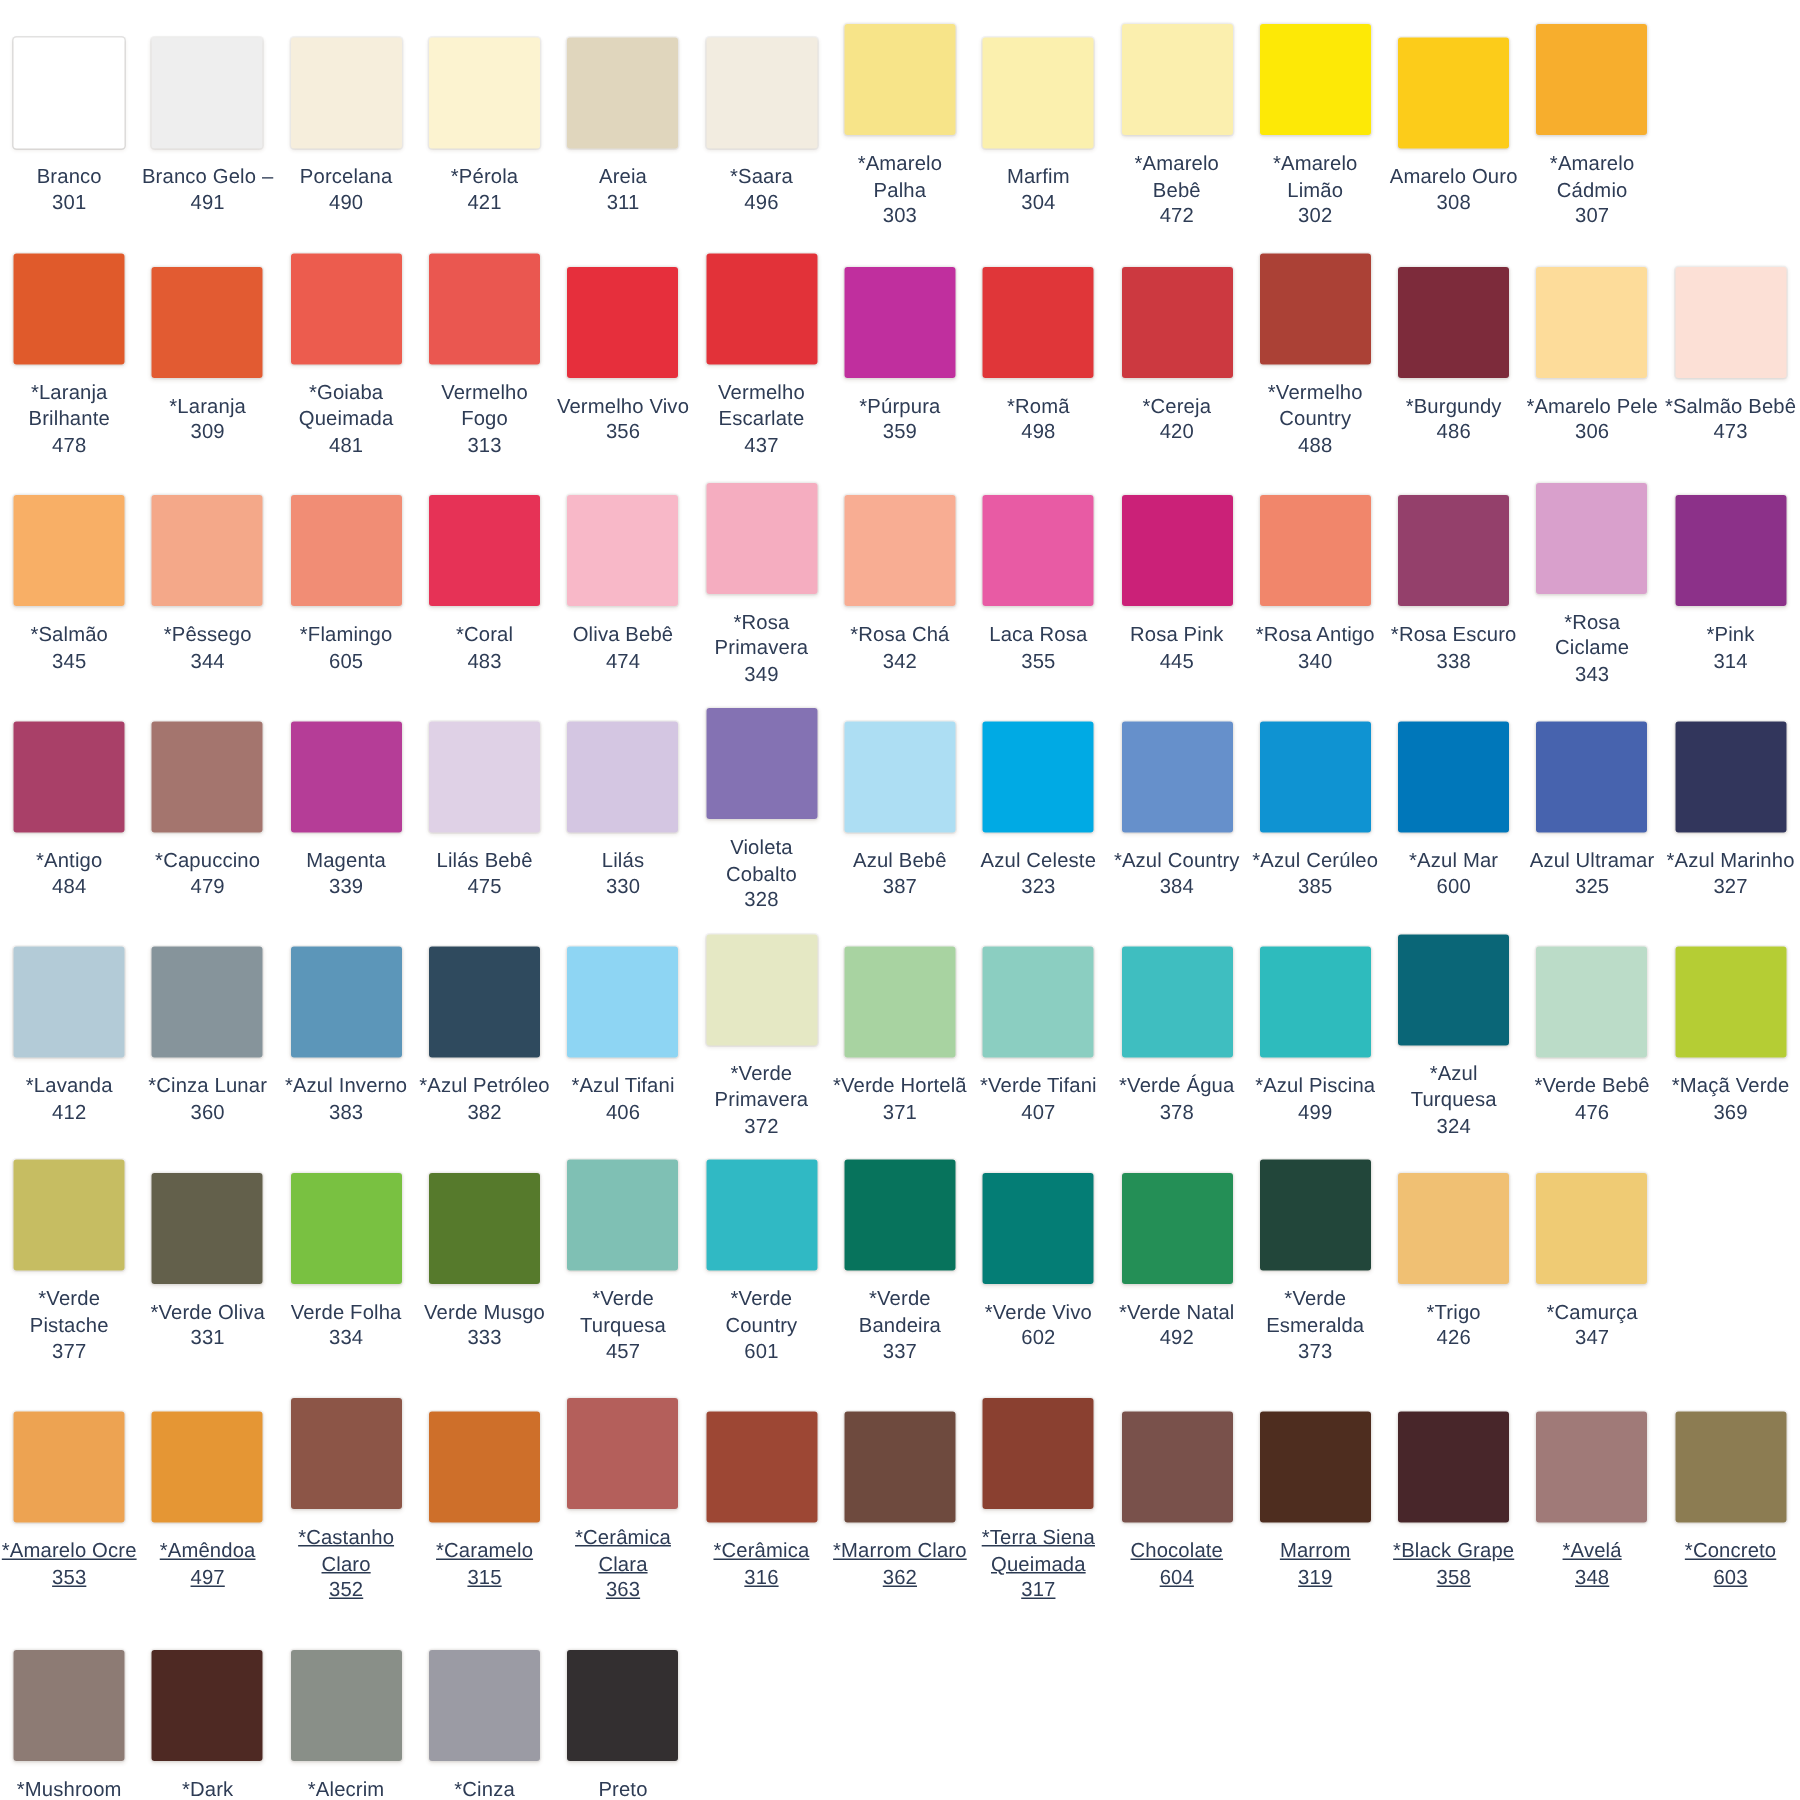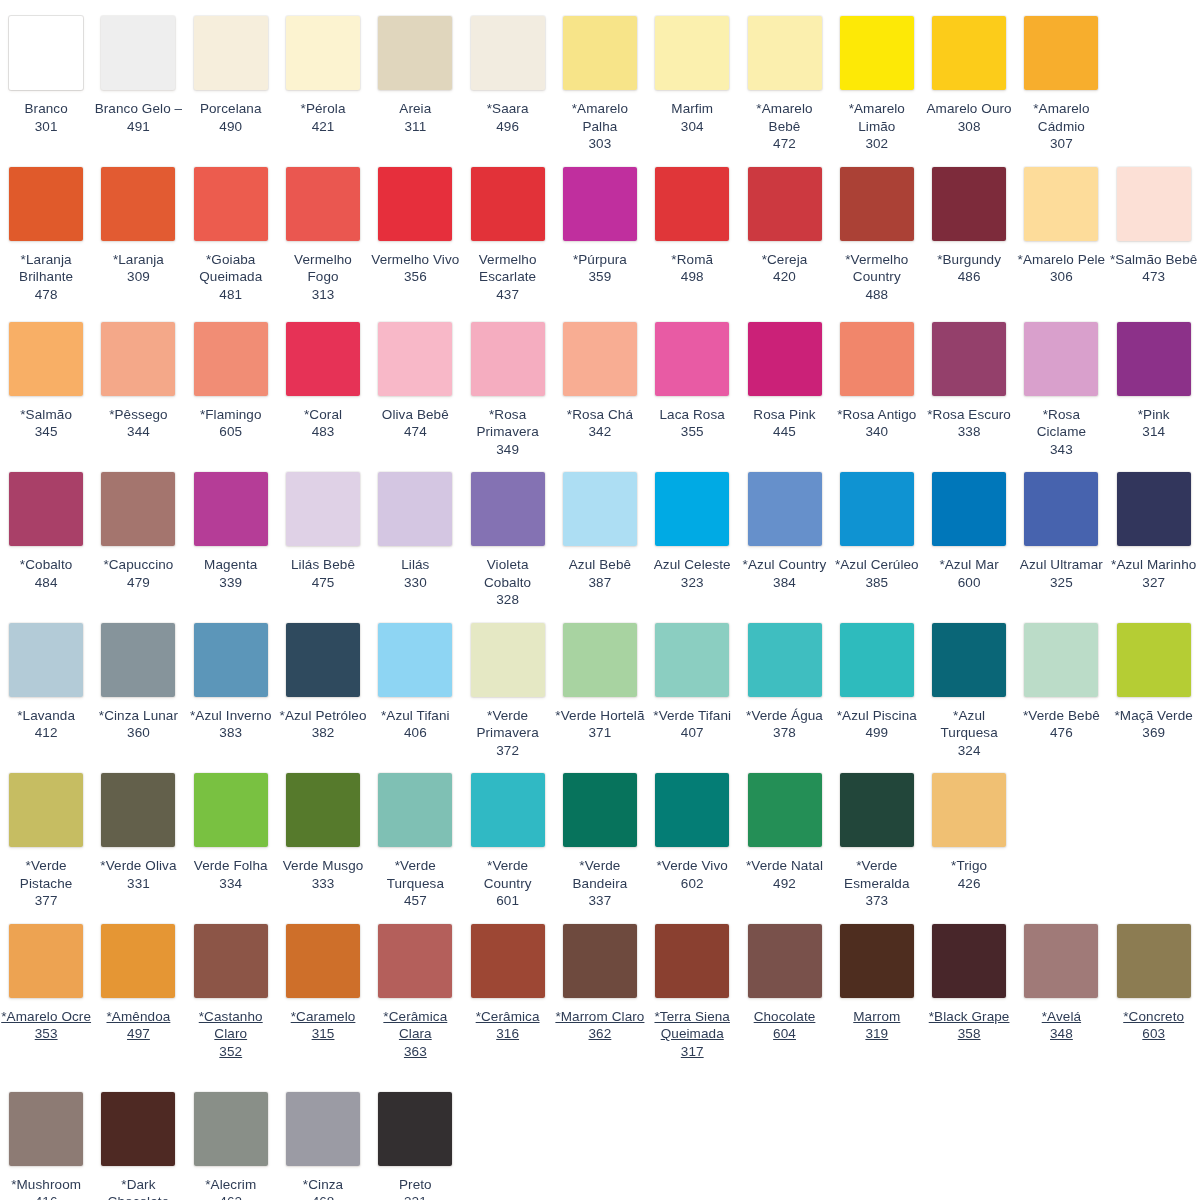--- a/index.html
+++ b/index.html
@@ -16,21 +16,21 @@
     overflow: hidden;
   }
   #palette-grid {
     width: 1200px;
     padding: 8px 0 0 0;
     box-sizing: border-box;
   }
   .swatch-row {
     display: flex;
     flex-direction: row;
-    align-items: flex-start;
+    align-items: center;
     justify-content: flex-start;
     width: 1200px;
   }
   .swatch-cell {
     width: 92.3px;
     flex: 0 0 92.3px;
     display: flex;
     flex-direction: column;
     align-items: center;
     padding: 0 0 6px 0;
@@ -270,21 +270,21 @@
       </div>
       <div class="swatch-cell">
         <div class="swatch-chip" style="background: rgb(140, 49, 137);"></div>
         <div class="swatch-label">*Pink</div>
         <div class="swatch-code">314</div>
       </div>
     </div>
     <div class="swatch-row row-4">
       <div class="swatch-cell">
         <div class="swatch-chip" style="background: rgb(169, 64, 104);"></div>
-        <div class="swatch-label">*Cobalto</div>
+        <div class="swatch-label">*Antigo</div>
         <div class="swatch-code">484</div>
       </div>
       <div class="swatch-cell">
         <div class="swatch-chip" style="background: rgb(164, 117, 110);"></div>
         <div class="swatch-label">*Capuccino</div>
         <div class="swatch-code">479</div>
       </div>
       <div class="swatch-cell">
         <div class="swatch-chip" style="background: rgb(181, 61, 151);"></div>
         <div class="swatch-label">Magenta</div>
@@ -457,20 +457,25 @@
       <div class="swatch-cell">
         <div class="swatch-chip" style="background: rgb(34, 70, 58);"></div>
         <div class="swatch-label">*Verde Esmeralda</div>
         <div class="swatch-code">373</div>
       </div>
       <div class="swatch-cell">
         <div class="swatch-chip" style="background: rgb(240, 192, 115);"></div>
         <div class="swatch-label">*Trigo</div>
         <div class="swatch-code">426</div>
       </div>
+      <div class="swatch-cell">
+        <div class="swatch-chip" style="background: rgb(239, 203, 116);"></div>
+        <div class="swatch-label">*Camurça</div>
+        <div class="swatch-code">347</div>
+      </div>
     </div>
     <div class="swatch-row row-7">
       <div class="swatch-cell">
         <div class="swatch-chip" style="background: rgb(237, 163, 82);"></div>
         <div class="swatch-label">*Amarelo Ocre</div>
         <div class="swatch-code">353</div>
       </div>
       <div class="swatch-cell">
         <div class="swatch-chip" style="background: rgb(229, 150, 52);"></div>
         <div class="swatch-label">*Amêndoa</div>

